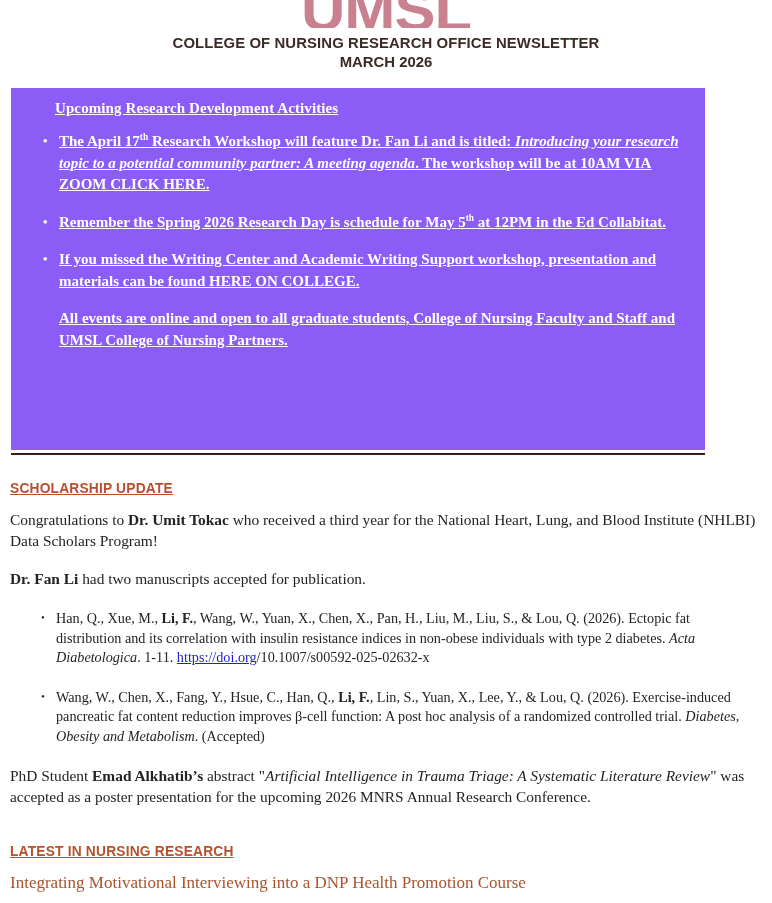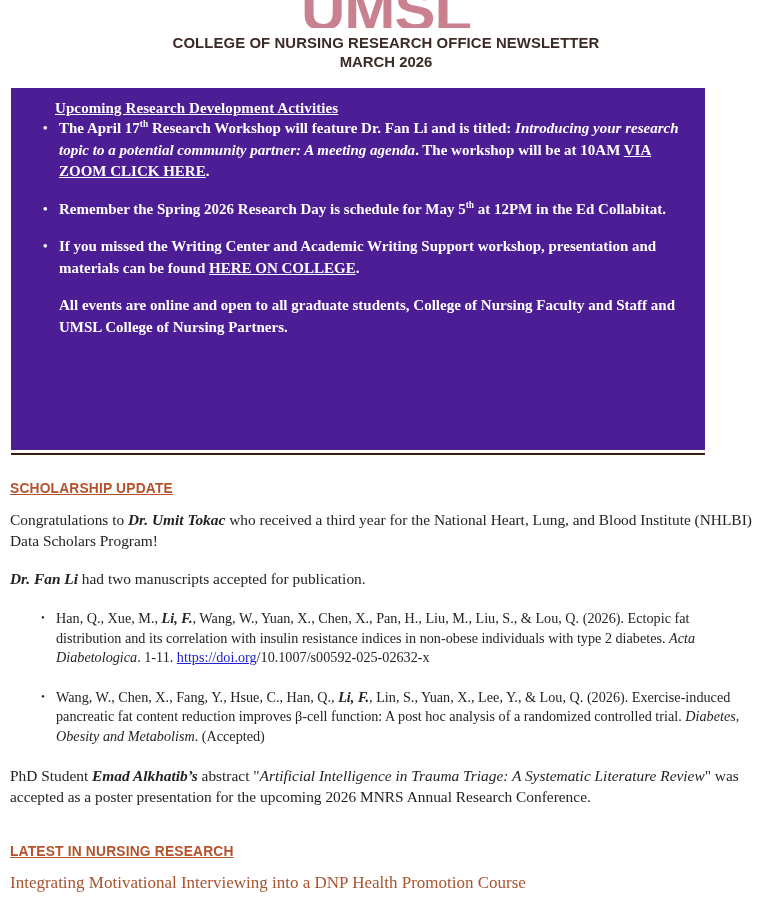--- a/index.html
+++ b/index.html
@@ -52,36 +52,37 @@
     transform: scaleX(0.96);
   }
 
   
   .red-box {
     position: absolute;
     left: 11px;
     top: 88px;
     width: 694px;
     height: 362px;
-    background: #4c1d95;
+    background: #8b5cf6;
     color: #ffffff;
     box-sizing: border-box;
     padding: 8px 18px 0 18px;
   }
   .red-box-heading {
     font-size: 15px;
     font-weight: bold;
     text-decoration: underline;
     margin: 4px 0 0 26px;
     letter-spacing: 0.1px;
   }
   .red-list {
     list-style: none;
-    margin: 1px 0 0 0;
+    margin: 14px 0 0 0;
     padding: 0;
+    text-decoration: underline;
   }
   .red-list li {
     position: relative;
     font-size: 15px;
     font-weight: bold;
     line-height: 21.5px;
     margin: 0 0 16px 0;
     padding-left: 30px;
   }
   .red-list li:before {
@@ -126,21 +127,21 @@
     transform-origin: left center;
   }
   p.body-text {
     font-size: 15.4px;
     line-height: 21px;
     margin: 0;
     color: #262223;
   }
   .gap-sm { height: 13px; }
   .gap-md { height: 17px; }
-  b, strong { font-weight: bold; font-style: italic; }
+  b, strong { font-weight: bold; }
   em, i { font-style: italic; }
 
   ul.cites {
     list-style: none;
     margin: 6px 0 0 0;
     padding: 0;
   }
   ul.cites > li {
     position: relative;
     font-size: 14.2px;

